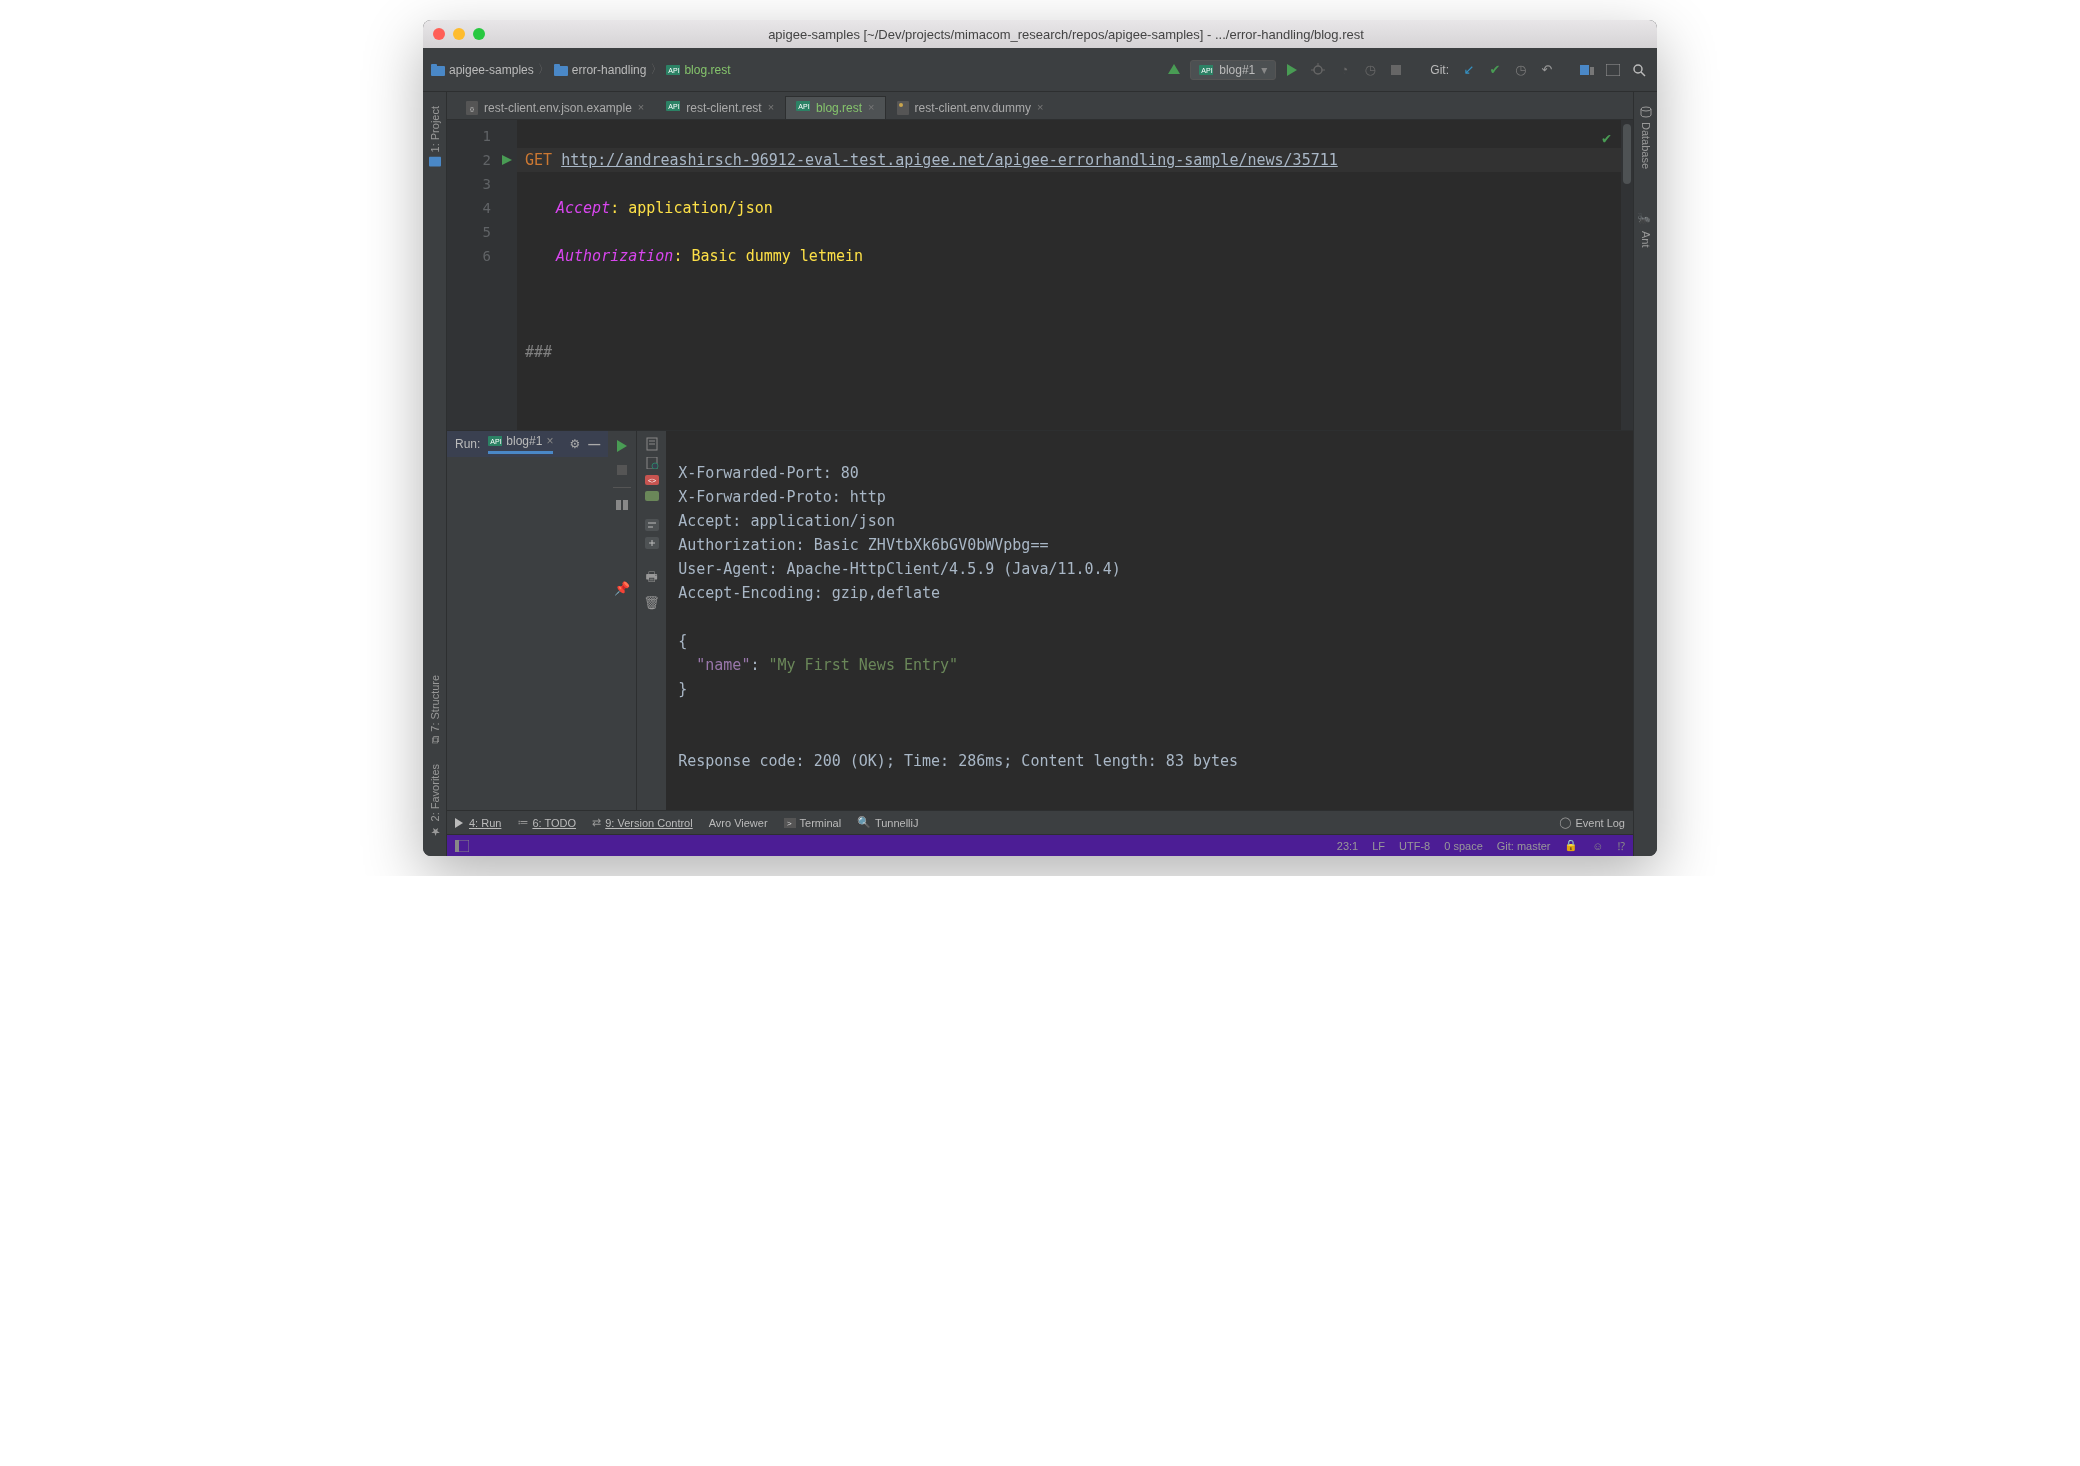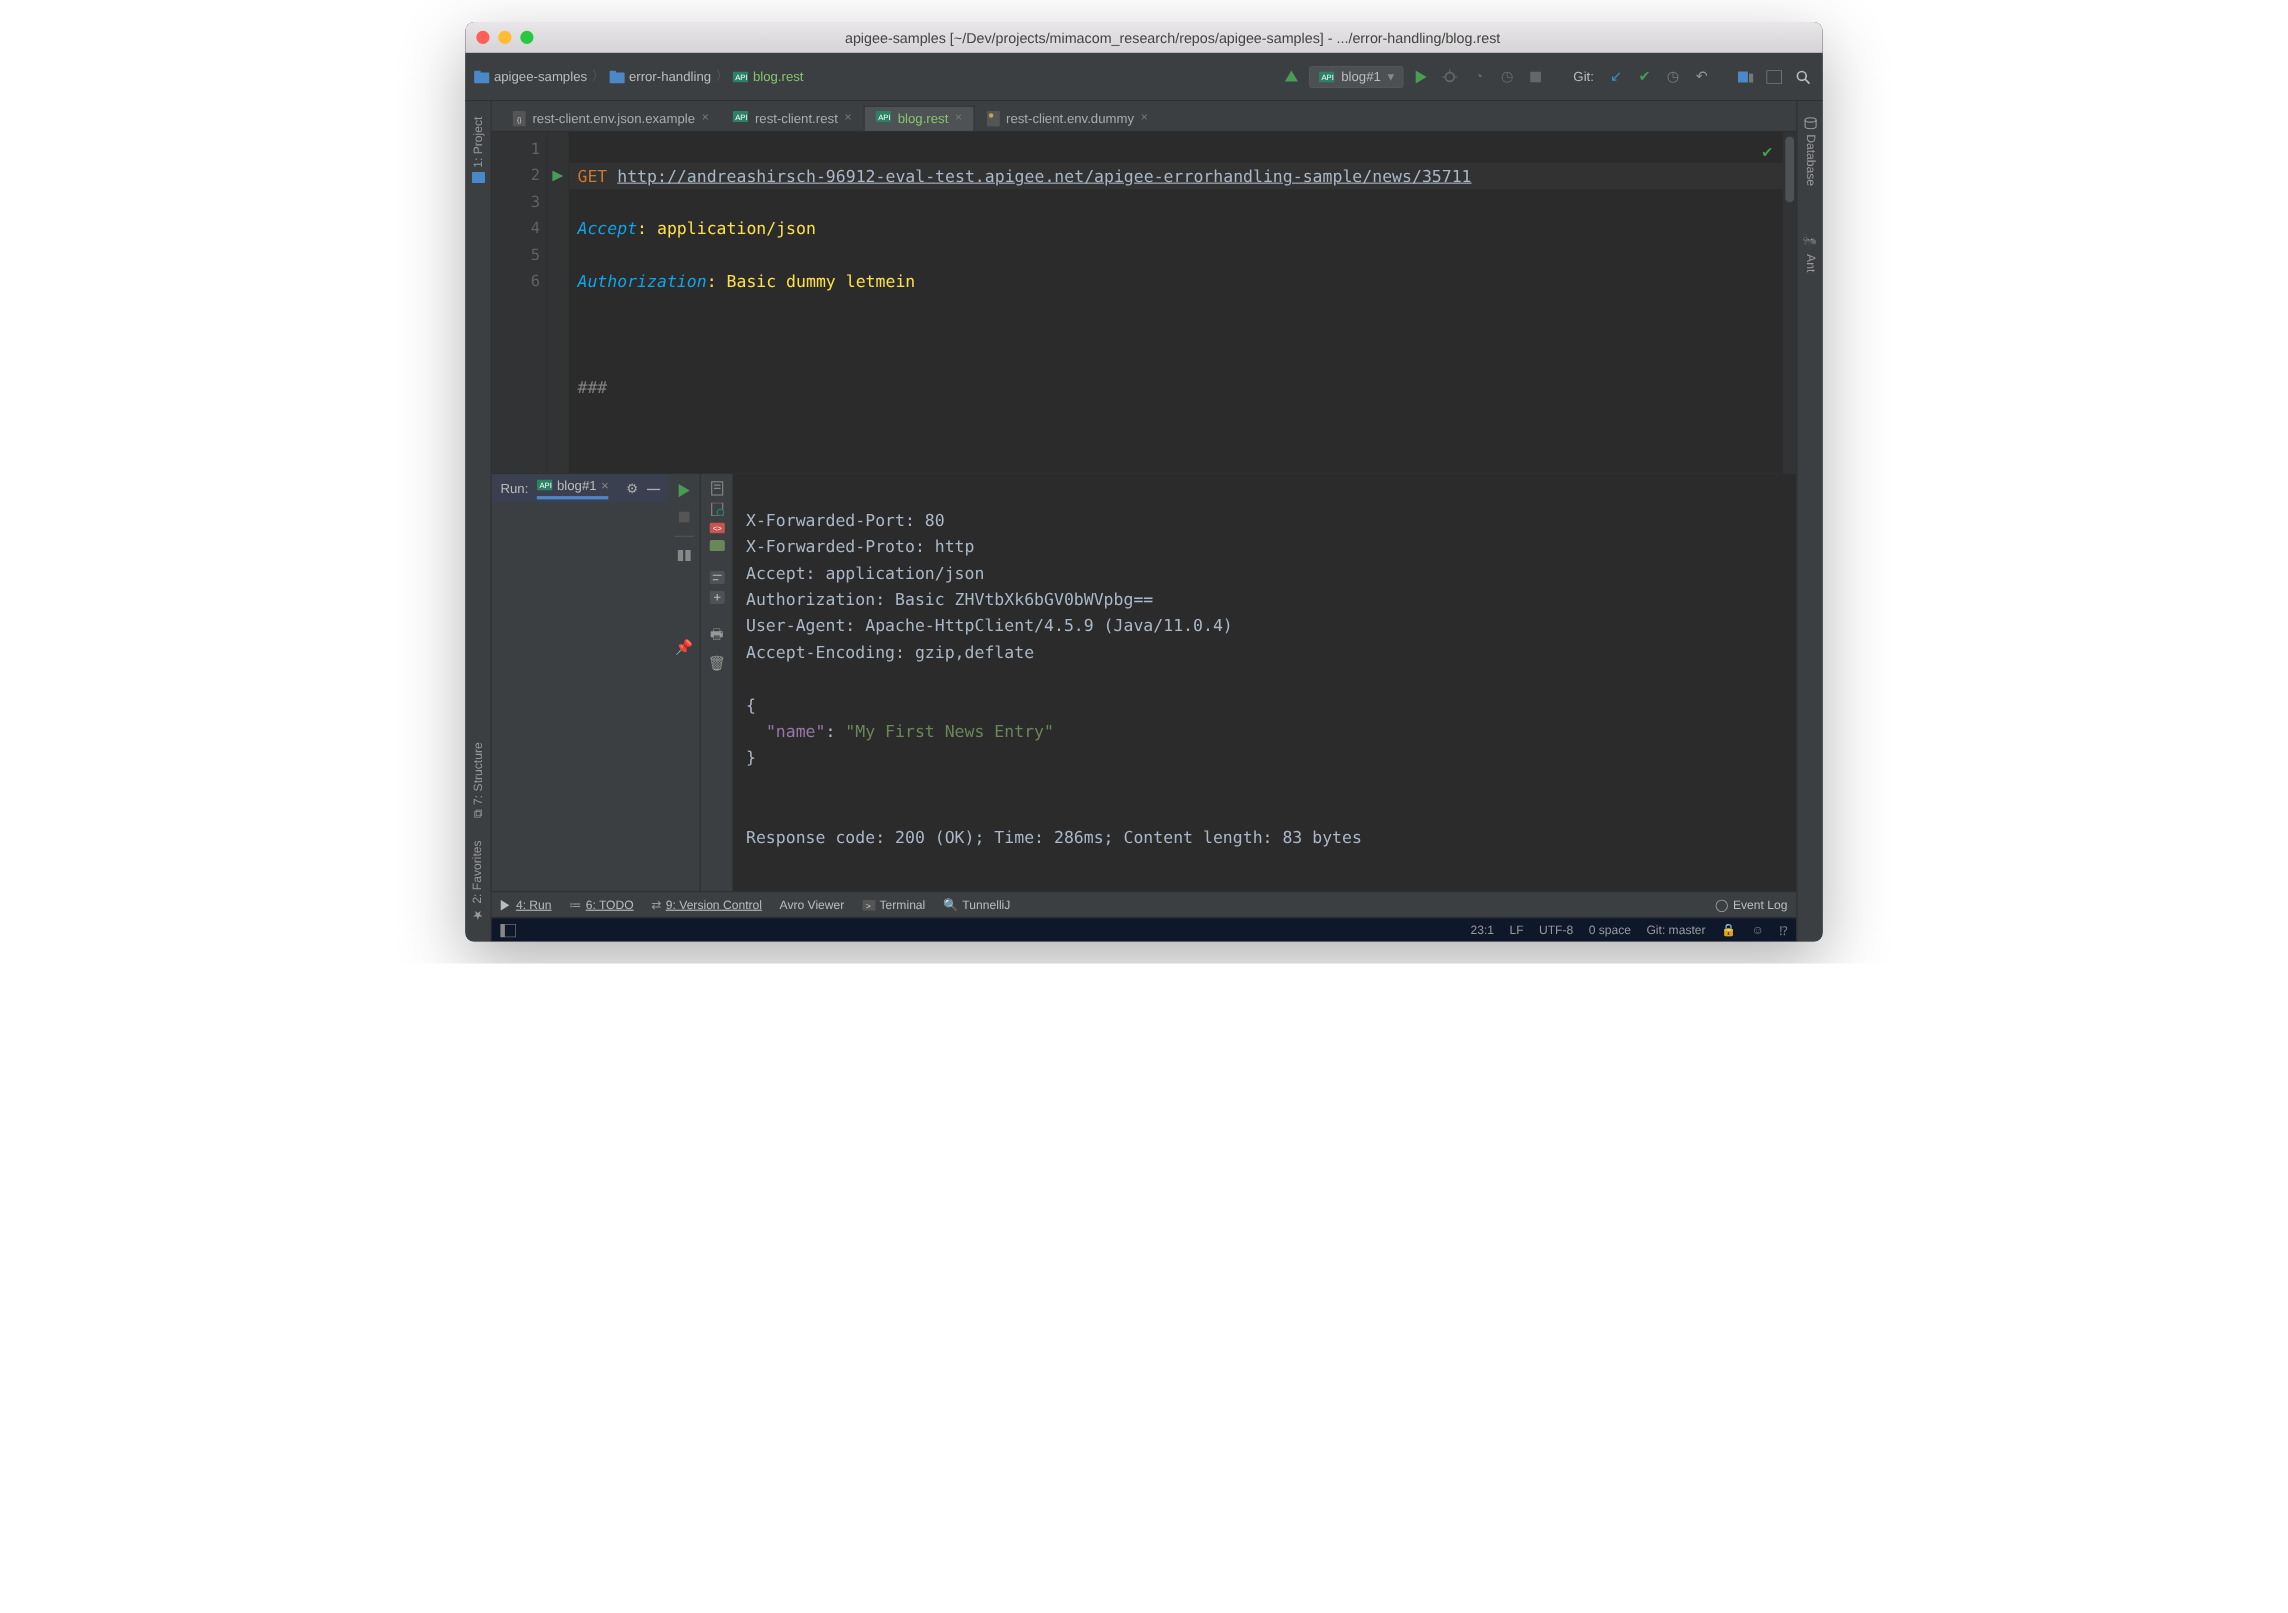--- a/index.html
+++ b/index.html
@@ -92,21 +92,21 @@
 .gutter-nums { width: 50px; background: #313335; text-align: right; padding: 4px 6px 0 0; font-family: "Menlo", "Consolas", monospace; font-size: 14px; color: #606366; }
 .gutter-nums div { height: 24px; line-height: 24px; }
 .gutter-run { width: 20px; background: #313335; padding-top: 4px; }
 .gutter-run .run-arrow { height: 24px; display: flex; align-items: center; justify-content: center; }
 .code { flex: 1; font-family: "Menlo","Consolas",monospace; font-size: 15px; line-height: 24px; padding-top: 4px; color: #a9b7c6; white-space: pre; position: relative; }
 .code .line { height: 24px; padding-left: 8px; }
 .code .hl { background: #323232; }
 .tok-comment { color: #808080; }
 .tok-method { color: #cc7832; }
 .tok-url { color: #a9b7c6; text-decoration: underline; }
-.tok-header { color: #0ea5e9; font-style: italic; }
+.tok-header { color: #d946ef; font-style: italic; margin-left: 31px; }
 .tok-punct { color: #fde047; }
 .check-mark { position: absolute; top: 6px; right: 10px; color: #499c54; }
 .editor-scroll { width: 12px; background: #313335; position: relative; }
 .editor-scroll .thumb { position: absolute; left: 2px; width: 8px; top: 4px; height: 60px; background: #4e5254; border-radius: 4px; }
 
 .run-panel { height: 380px; display: flex; border-top: 1px solid #2d2f30; }
 .run-header {
   height: 26px; background: #3a4050; display: flex; align-items: center; padding: 0 8px;
   font-size: 12px; color: #bbb; gap: 8px;
 }
@@ -123,21 +123,21 @@
 
 .bottom-toolbar {
   height: 24px; background: #3c3f41; border-top: 1px solid #2d2f30;
   display: flex; align-items: center; padding: 0 8px; gap: 16px; font-size: 11px; color: #bbb;
 }
 .bottom-toolbar .item { display: flex; align-items: center; gap: 4px; cursor: pointer; }
 .bottom-toolbar .spacer { flex: 1; }
 .under { text-decoration: underline; }
 
 .statusbar {
-  height: 22px; background: #0f172a; border-top: 1px solid #2d2f30;
+  height: 22px; background: #4c1d95; border-top: 1px solid #2d2f30;
   display: flex; align-items: center; justify-content: space-between; padding: 0 8px;
   gap: 14px; font-size: 11px; color: #999;
 }
 .statusbar .left-icon { margin-right: auto; }
 
 svg { display: block; }
 </style>
 </head>
 <body>
 

